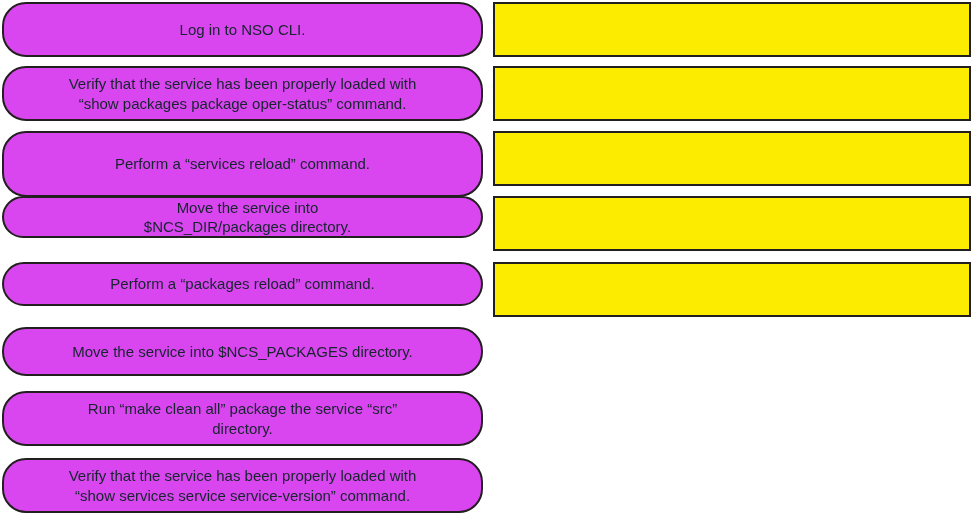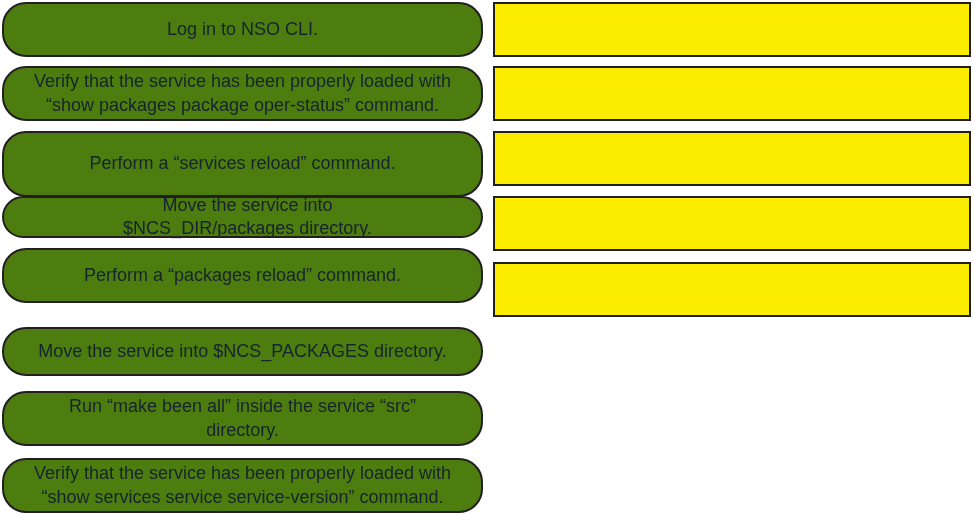--- a/index.html
+++ b/index.html
@@ -39,23 +39,23 @@
     position: absolute;
     left: 0;
     border: 2px solid #231f20;
     display: flex;
     align-items: center;
     justify-content: center;
   }
 
   .drag-item {
     width: 481px;
-    background: #4d7c0f;
+    background: #d946ef;
     color: #16242e;
-    font-size: 18px;
+    font-size: 15px;
     line-height: 1.28;
     text-align: center;
     padding: 2px 4px;
     cursor: move;
     border-radius: 24px;
   }
 
   .drag-item .label {
     display: block;
     width: 100%;
@@ -87,30 +87,30 @@
 
     <div class="drag-item" style="top:131px;height:66px;">
       <span class="label">Perform a “services reload” command.</span>
     </div>
 
     <div class="drag-item" style="top:196px;height:42px;padding-left:14px;">
       <span class="label">Move the service into
 $NCS_DIR/packages directory.</span>
     </div>
 
-    <div class="drag-item" style="top:248px;height:55px;">
+    <div class="drag-item" style="top:262px;height:44px;">
       <span class="label">Perform a “packages reload” command.</span>
     </div>
 
     <div class="drag-item" style="top:327px;height:49px;">
       <span class="label">Move the service into $NCS_PACKAGES directory.</span>
     </div>
 
     <div class="drag-item" style="top:391px;height:55px;">
-      <span class="label">Run “make been all” inside the service “src”
+      <span class="label">Run “make clean all” package the service “src”
 directory.</span>
     </div>
 
     <div class="drag-item" style="top:458px;height:55px;">
       <span class="label">Verify that the service has been properly loaded with
 “show services service service-version” command.</span>
     </div>
 
   </div>
 

